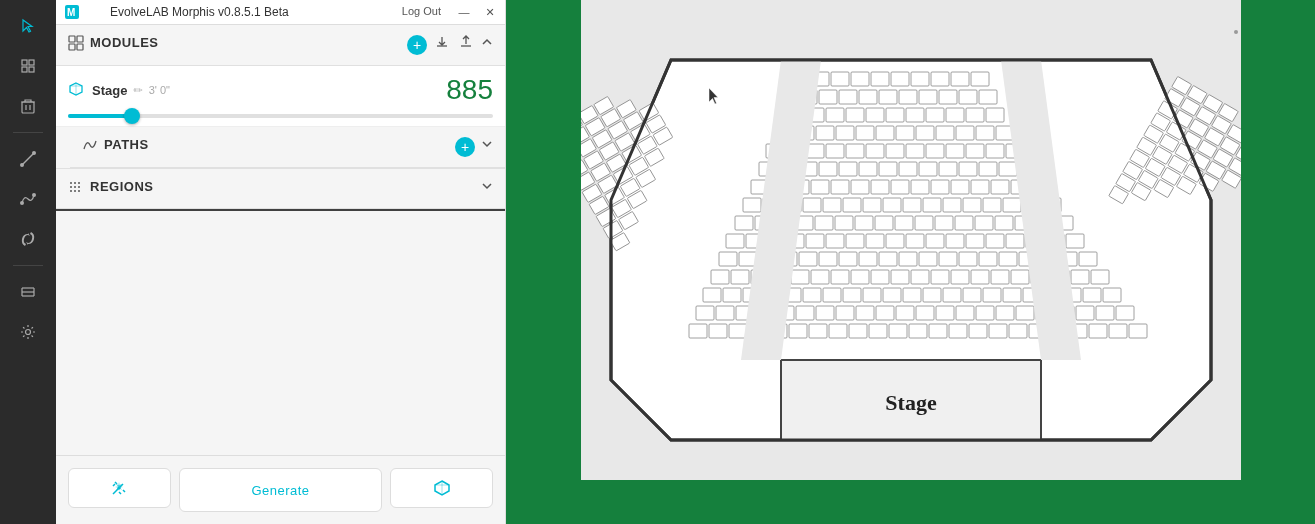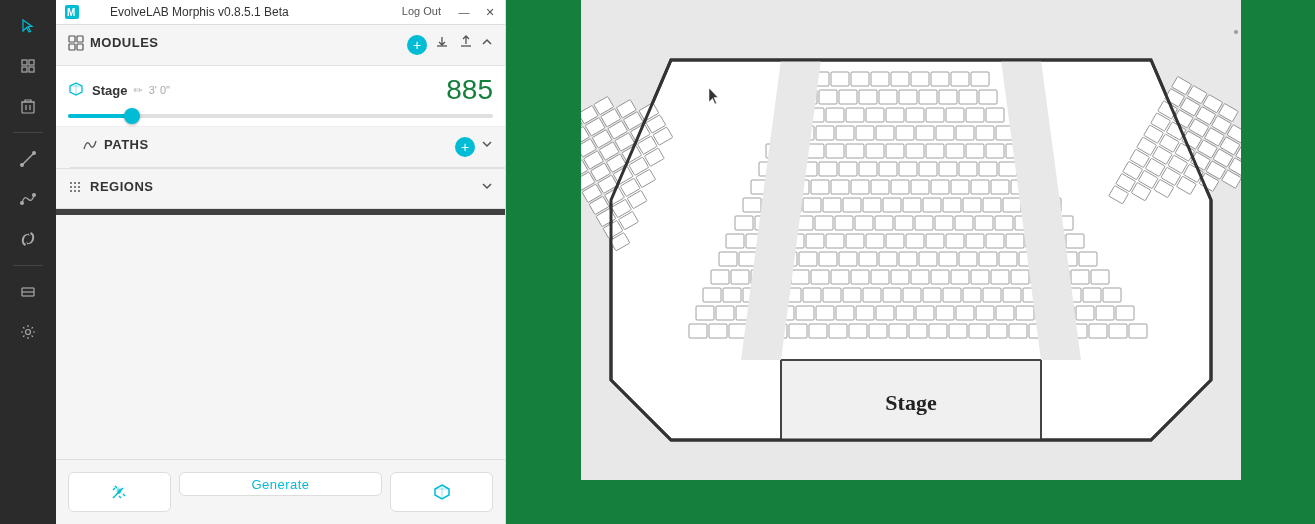--- a/index.html
+++ b/index.html
@@ -206,21 +206,21 @@
     }
 
     
     .paths-section {
       border-bottom: 1px solid #e0e0e0;
       padding-left: 14px;
     }
 
     
     .regions-section {
-      border-bottom: 6px solid #404040;
+      border-bottom: 2px solid #404040;
     }
 
     
     .bottom-buttons {
       padding: 12px;
       display: flex;
       gap: 8px;
       background: #f5f5f5;
       border-top: 1px solid #ddd;
     }
@@ -232,21 +232,21 @@
       border-radius: 6px;
       cursor: pointer;
       display: flex;
       align-items: center;
       justify-content: center;
       font-size: 16px;
       color: #00bcd4;
     }
     .btn-generate {
       flex: 2;
-      height: 24px;
+      height: 44px;
       background: #fff;
       border: 1px solid #ddd;
       border-radius: 6px;
       cursor: pointer;
       font-size: 13px;
       font-weight: 500;
       color: #00bcd4;
       letter-spacing: 0.5px;
     }
     .btn-3d {

